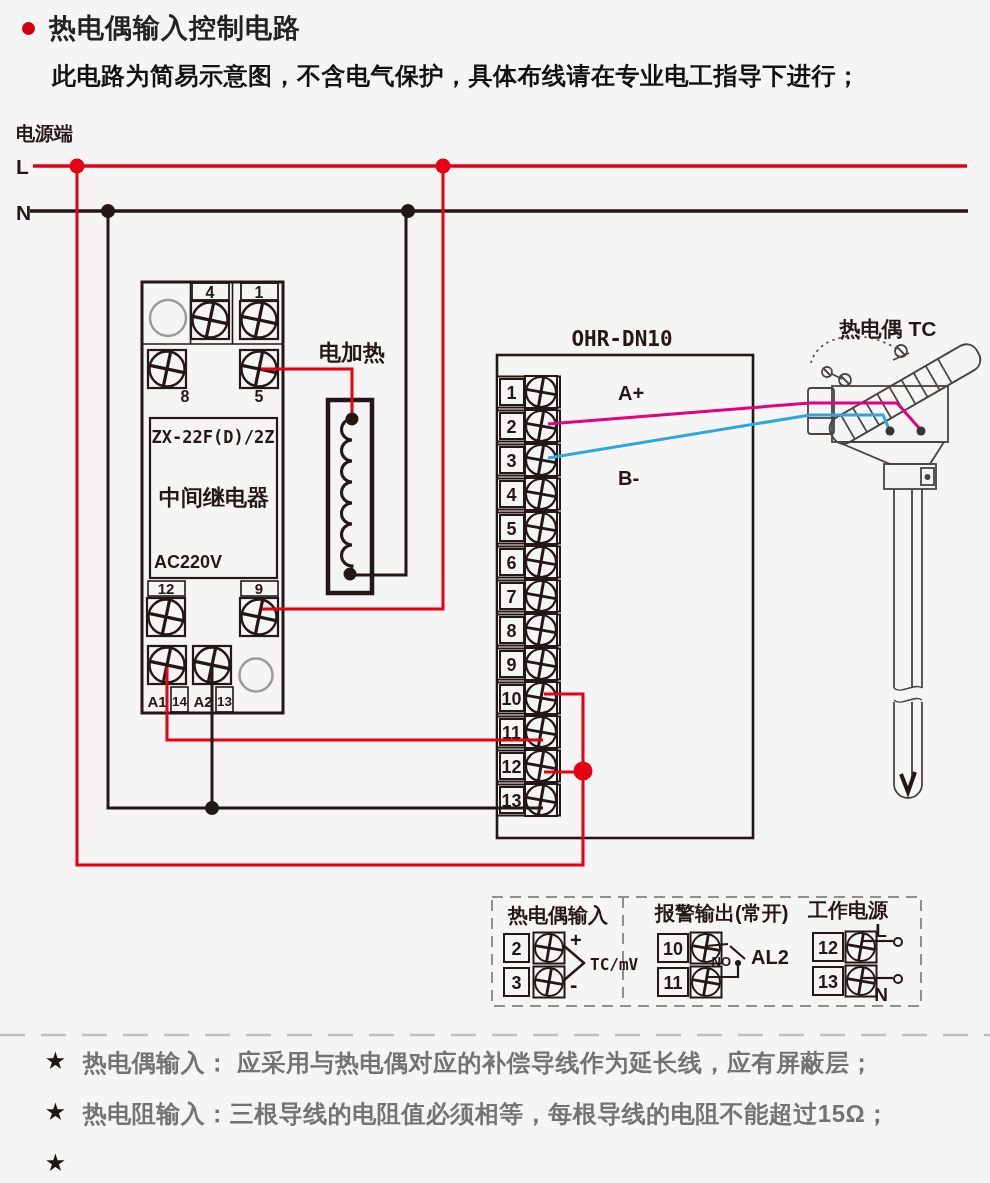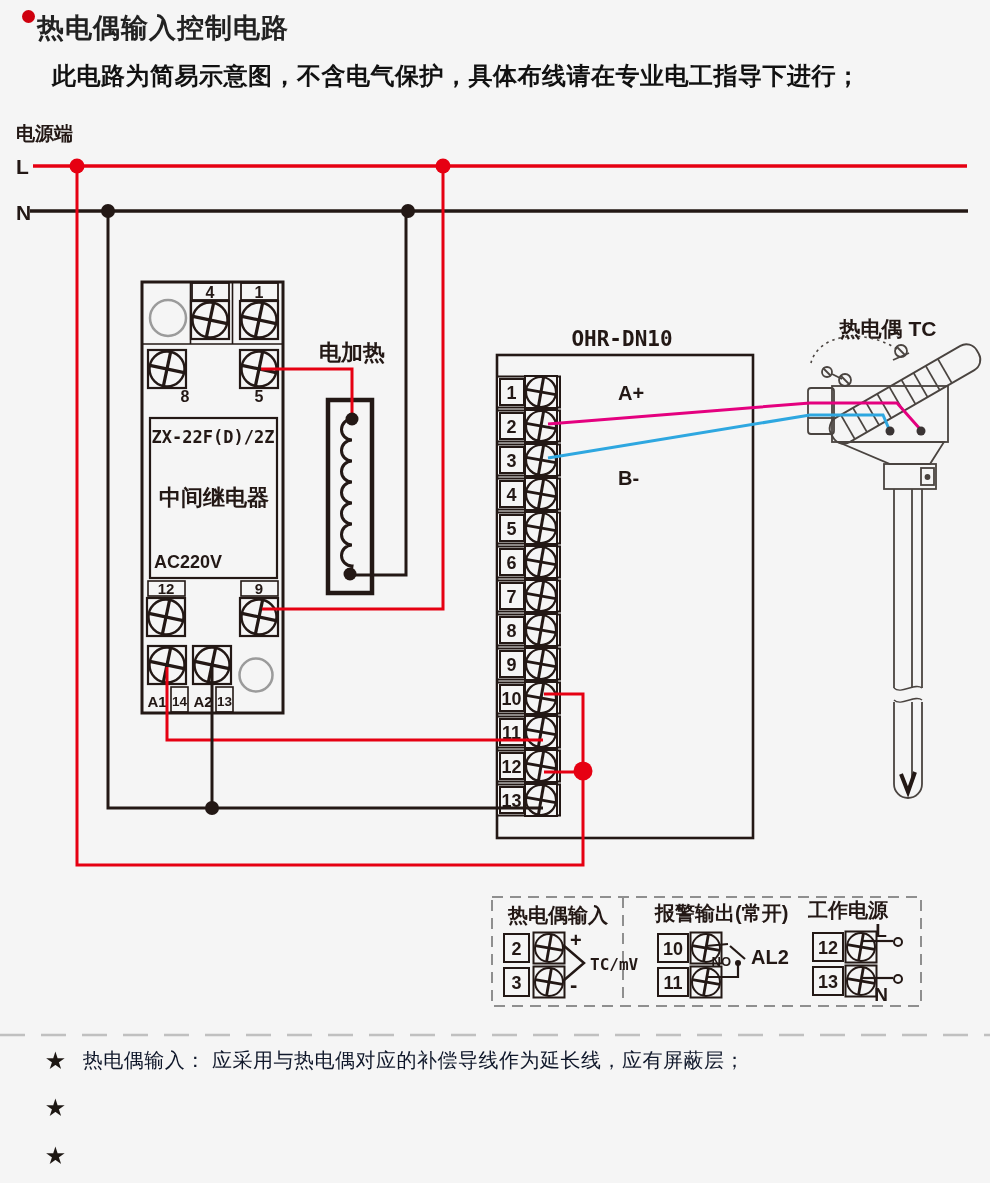--- a/index.html
+++ b/index.html
@@ -1,26 +1,26 @@
 <!DOCTYPE html>
 <html><head>
 <meta charset="utf-8">
 <style>
   html,body{margin:0;padding:0;}
   body{width:990px;height:1183px;background:#f5f5f5;position:relative;overflow:hidden;
        font-family:"Liberation Sans",sans-serif;color:#1d1713;}
   .abs{position:absolute;}
-  .title-row{left:22px;top:10px;display:flex;gap:2px;}
+  .title-row{left:22px;top:10px;display:flex;align-items:center;gap:14px;}
   .bullet{width:13px;height:13px;border-radius:50%;background:#cf000e;display:inline-block;}
   .page-title{font-size:27px;font-weight:600;letter-spacing:1px;color:#222;}
   .subtitle{left:52px;top:60px;font-size:24px;font-weight:700;color:#111;letter-spacing:0.5px;}
   .notes{left:46px;top:1048px;width:920px;}
   .note-row{display:flex;align-items:flex-start;margin-bottom:21px;}
   .star{font-size:21px;font-weight:700;margin-right:18px;line-height:1.25;}
-  .note-text{font-size:20px;font-weight:400;line-height:1.25;letter-spacing:0.5px;color:#0f172a;}
+  .note-text{font-size:24px;font-weight:700;line-height:1.25;letter-spacing:0.5px;color:#737373;}
   svg text{font-family:"Liberation Sans",sans-serif;fill:#231815;}
   .mono{font-family:"DejaVu Sans Mono",monospace;}
 </style>
 </head>
 <body>
 
 <div class="abs title-row">
   <span class="bullet"></span>
   <span class="page-title">热电偶输入控制电路</span>
 </div>
@@ -333,17 +333,18 @@
   <line x1="0" y1="1035" x2="990" y2="1035" stroke="#c0c0c0" stroke-width="2.5" stroke-dasharray="25,16"></line>
 </svg>
 
 <div class="abs notes">
   <div class="note-row">
     <span class="star">★</span>
     <span class="note-text">热电偶输入： 应采用与热电偶对应的补偿导线作为延长线，应有屏蔽层；</span>
   </div>
   <div class="note-row">
     <span class="star">★</span>
+    <span class="note-text">热电阻输入：三根导线的电阻值必须相等，每根导线的电阻不能超过15Ω；</span>
   </div>
   <div class="note-row">
     <span class="star">★</span>
   </div>
 </div>
 
 </body></html>

